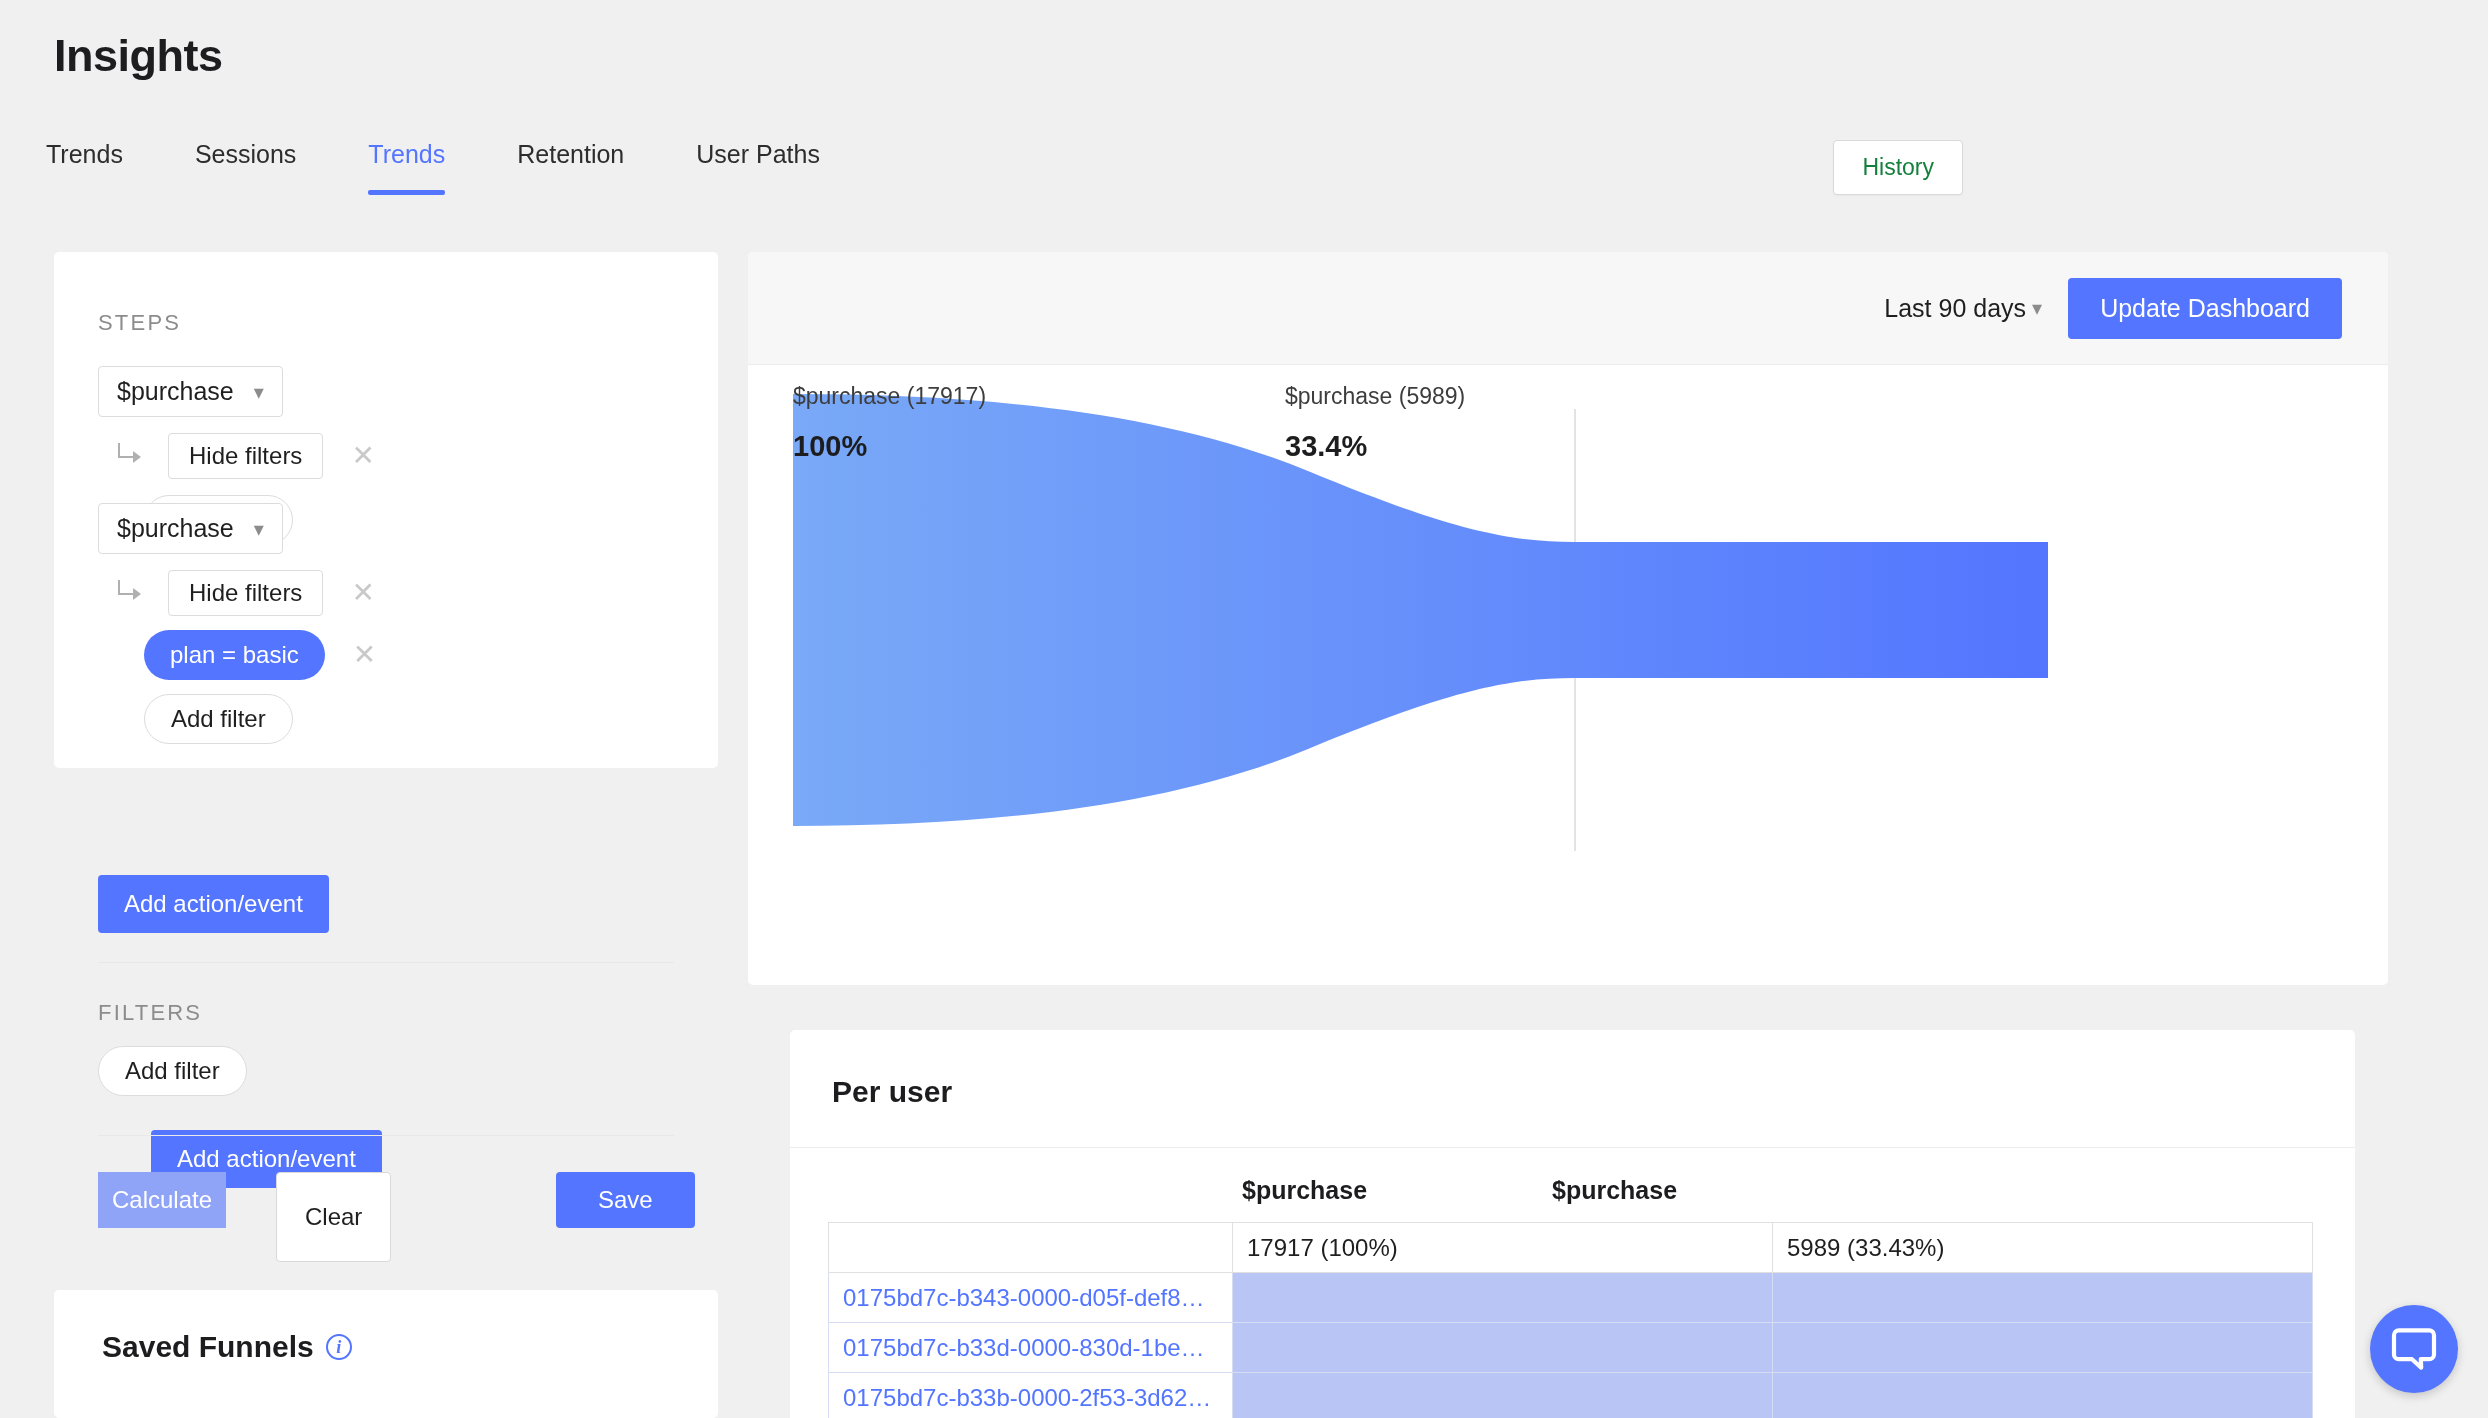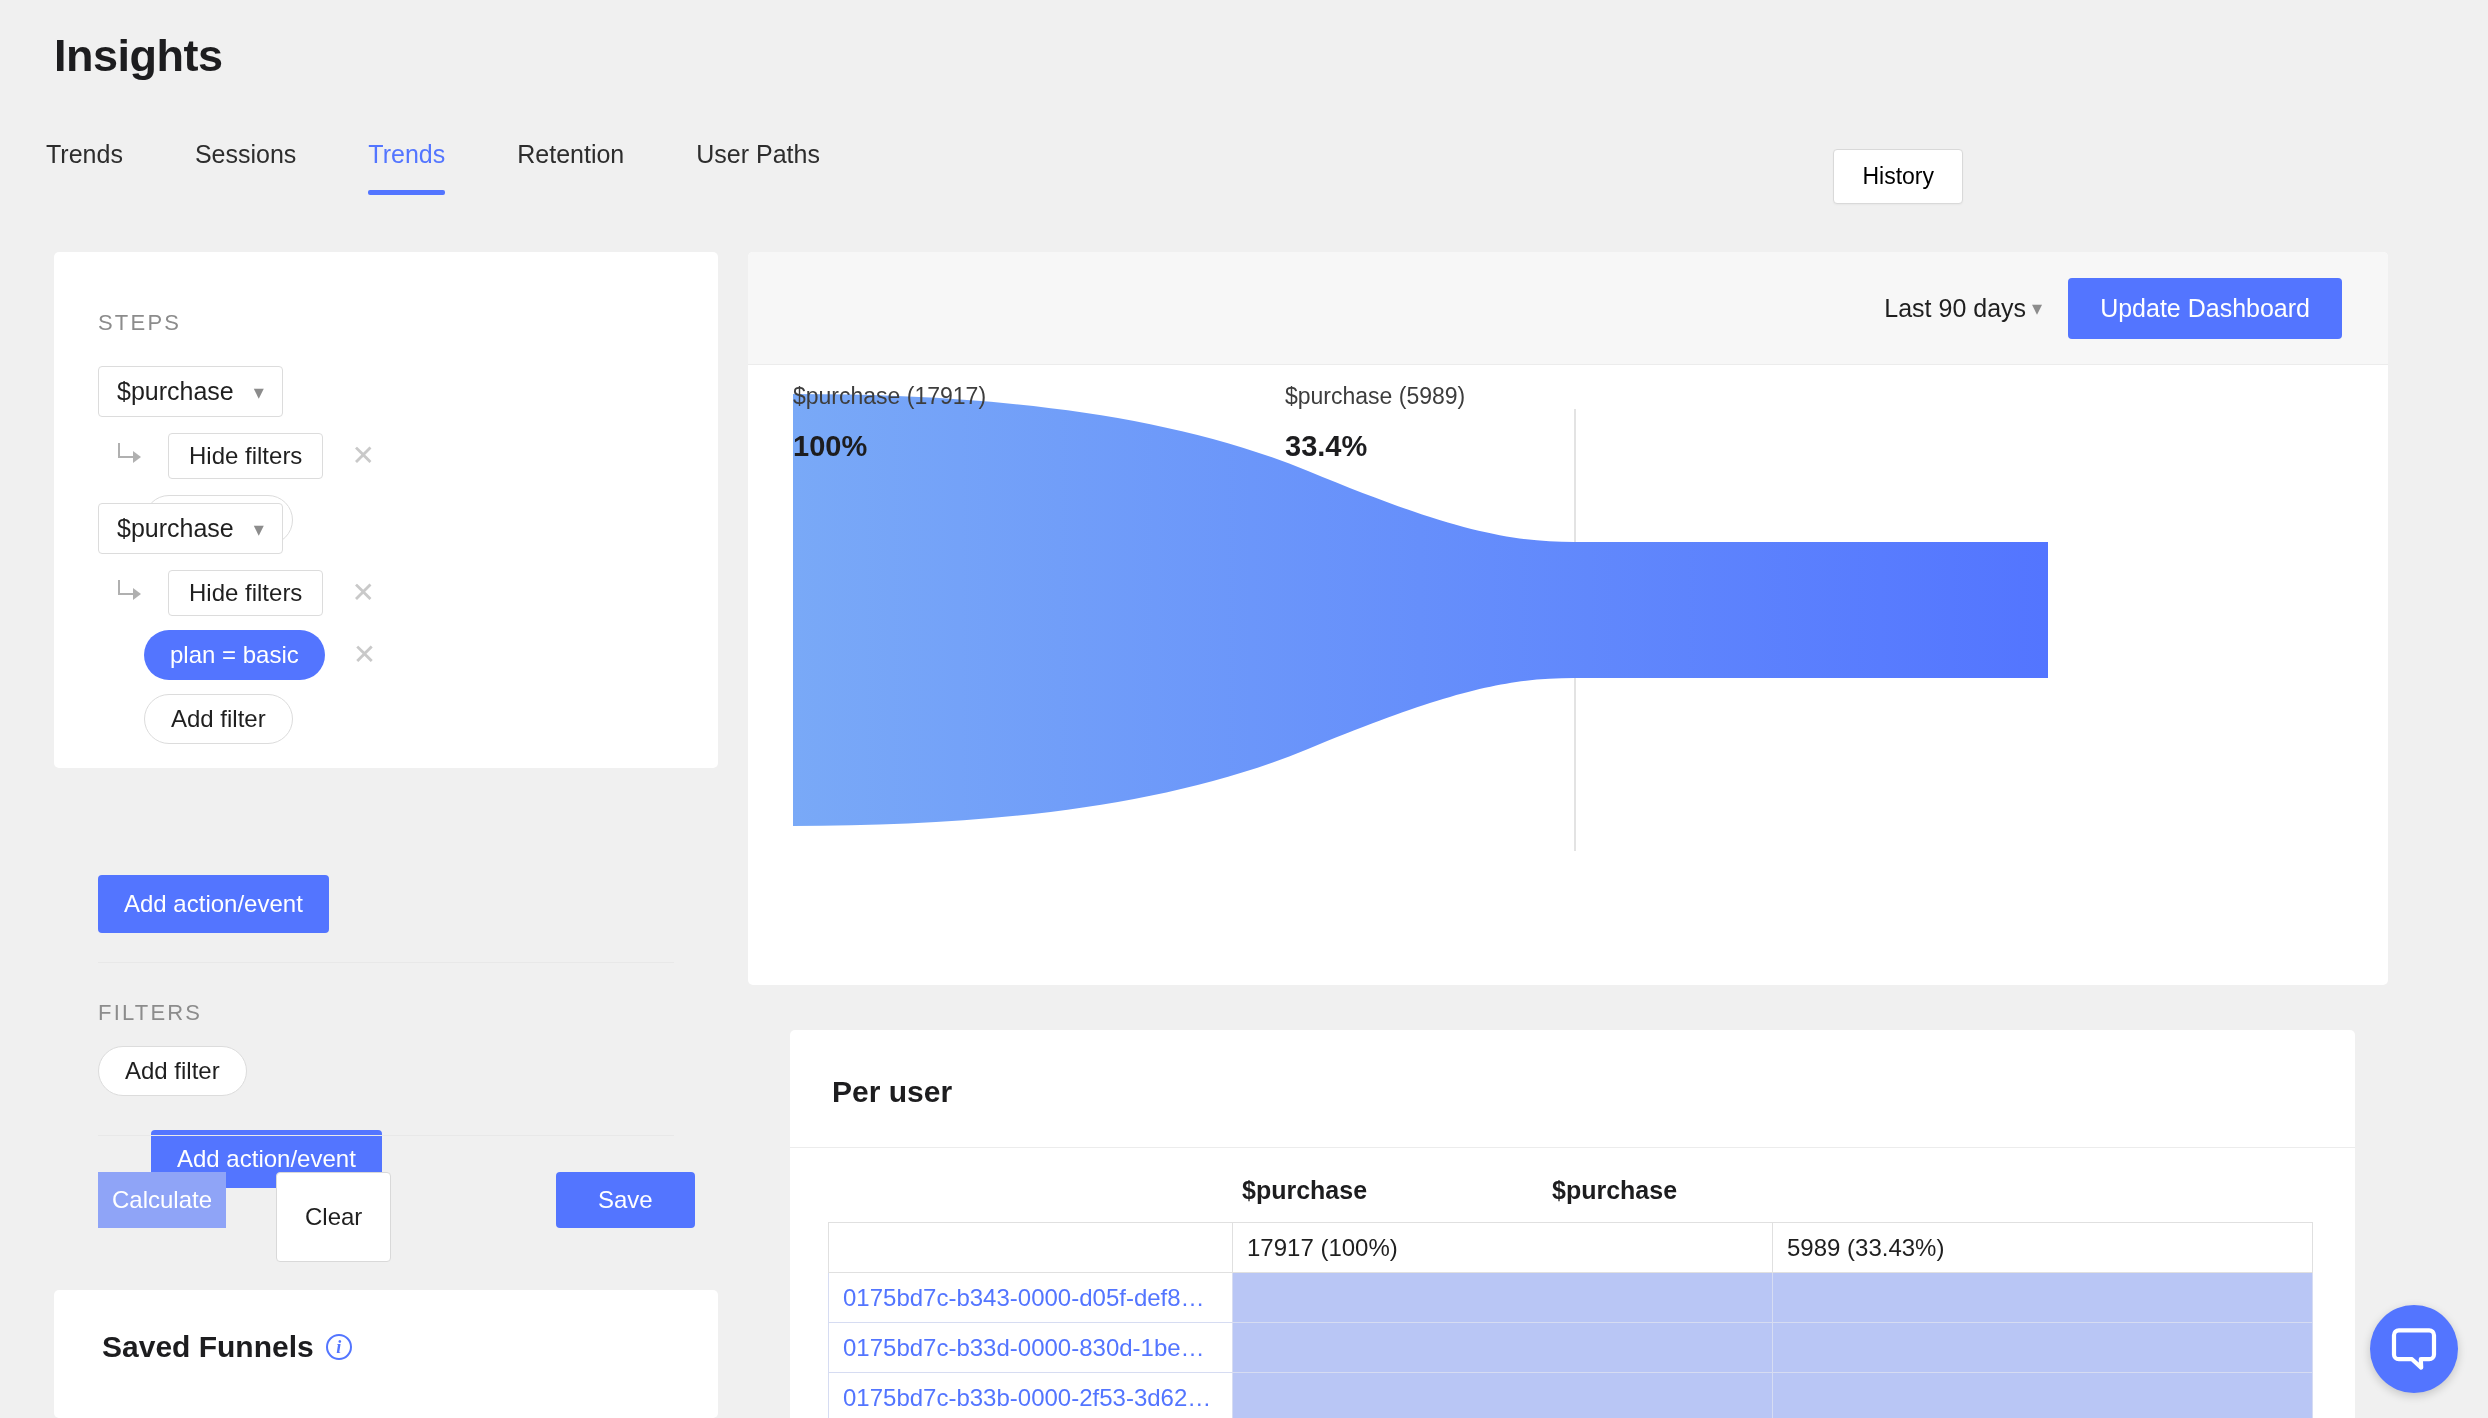--- a/index.html
+++ b/index.html
@@ -27,23 +27,22 @@
   }
   .tab:first-child { padding-left: 4px; }
   .tab.active { color: #5375ff; }
   .tab.active::after {
     content: ""; position: absolute; left: 36px; right: 36px; bottom: 0;
     height: 5px; background: #5375ff; border-radius: 2px;
   }
   .history-btn {
     position: absolute; right: 55px; top: 140px;
     background: #fff; border: 1px solid #d9d9d9; border-radius: 4px;
-    font-size: 23px; color: #000000; padding: 13px 28px; cursor: pointer;
+    font-size: 23px; color: #15803d; padding: 13px 28px; cursor: pointer;
     box-shadow: 0 1px 2px rgba(0,0,0,0.04);
-    margin-top: 9px;
   }
 
   
   .card { background: #fff; border-radius: 5px; position: absolute; }
 
   
   .sidebar-card { left: 54px; top: 252px; width: 664px; height: 516px; }
   .section-label {
     font-size: 22px; letter-spacing: 2.2px; color: #8c8c8c; font-weight: 400;
   }

